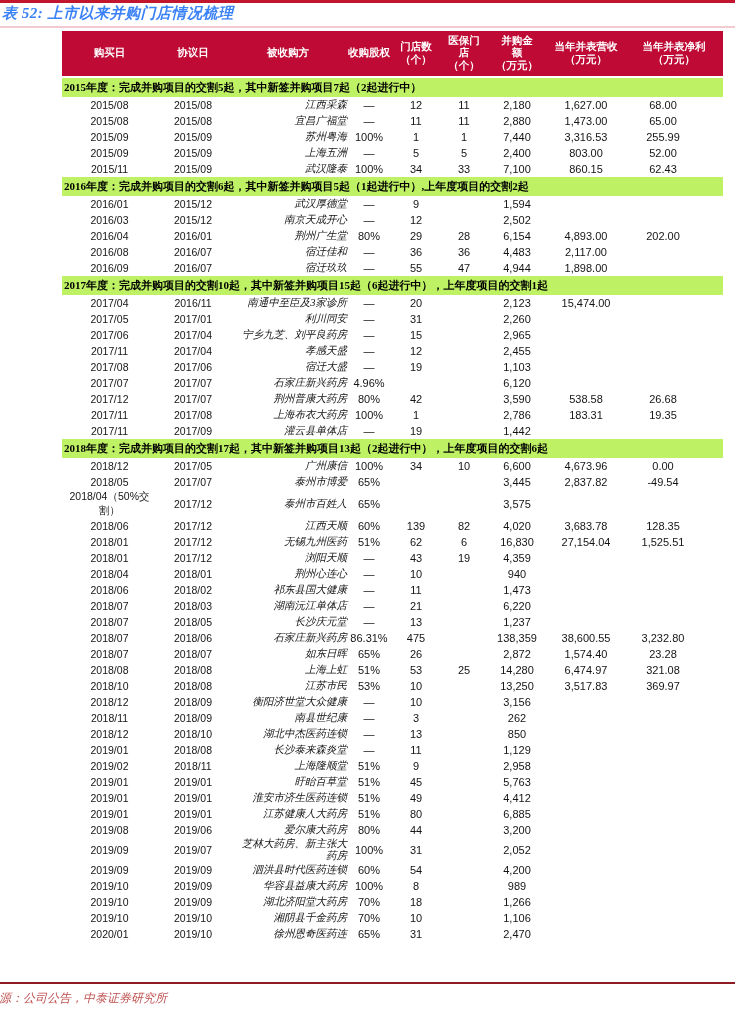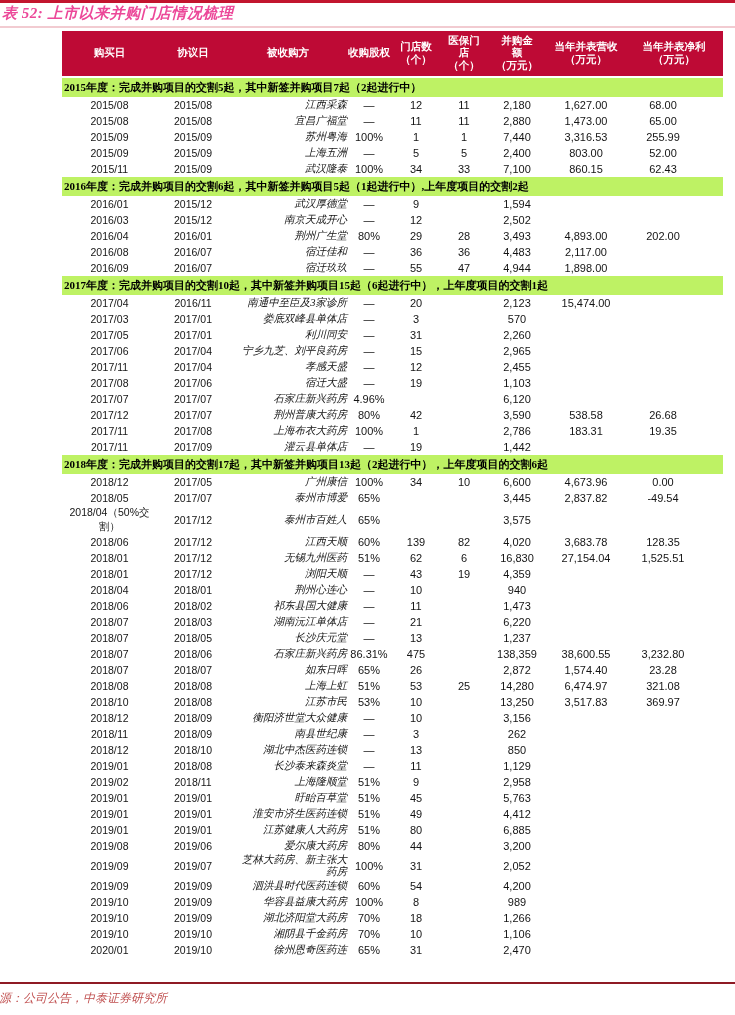--- a/index.html
+++ b/index.html
@@ -4,21 +4,21 @@
 <style>
   html,body{margin:0;padding:0;}
   body{
     width:735px;height:1015px;position:relative;overflow:hidden;
     background:#ffffff;font-family:"Liberation Sans",sans-serif;
   }
   .top-rule{position:absolute;top:0;left:0;width:735px;height:3px;background:#C2152E;}
   .page-title{
     position:absolute;top:4px;left:2px;
     font:bold italic 15px "Liberation Serif",serif;
-    color:#ec4899;letter-spacing:0.5px;white-space:nowrap;
+    color:#3b82f6;letter-spacing:0.5px;white-space:nowrap;
   }
   .title-underline{position:absolute;top:26px;left:0;width:735px;height:2px;background:#F2CBD1;}
   .table-wrap{position:absolute;top:31px;left:0;width:735px;}
   table{border-collapse:collapse;table-layout:fixed;width:661px;margin-left:62px;}
   thead th{
     background:#BE0A35;color:#ffffff;
     font:bold 10.5px "Liberation Serif",serif;
     line-height:12.5px;white-space:pre-line;vertical-align:middle;
     height:45px;padding:0;border-bottom:2px solid #ffffff;
   }
@@ -165,21 +165,21 @@
           <td class="c7"></td>
           <td class="c8"></td>
         </tr>
         <tr>
           <td class="c0">2016/04</td>
           <td class="c1">2016/01</td>
           <td class="c2">荆州广生堂</td>
           <td class="c3">80%</td>
           <td class="c4">29</td>
           <td class="c5">28</td>
-          <td class="c6">3,493</td>
+          <td class="c6">6,154</td>
           <td class="c7">4,893.00</td>
           <td class="c8">202.00</td>
         </tr>
         <tr>
           <td class="c0">2016/08</td>
           <td class="c1">2016/07</td>
           <td class="c2">宿迁佳和</td>
           <td class="c3">—</td>
           <td class="c4">36</td>
           <td class="c5">36</td>
@@ -203,31 +203,20 @@
         </tr>
         <tr>
           <td class="c0">2017/04</td>
           <td class="c1">2016/11</td>
           <td class="c2">南通中至臣及3家诊所</td>
           <td class="c3">—</td>
           <td class="c4">20</td>
           <td class="c5"></td>
           <td class="c6">2,123</td>
           <td class="c7">15,474.00</td>
-          <td class="c8"></td>
-        </tr>
-        <tr>
-          <td class="c0">2017/03</td>
-          <td class="c1">2017/01</td>
-          <td class="c2">娄底双峰县单体店</td>
-          <td class="c3">—</td>
-          <td class="c4">3</td>
-          <td class="c5"></td>
-          <td class="c6">570</td>
-          <td class="c7"></td>
           <td class="c8"></td>
         </tr>
         <tr>
           <td class="c0">2017/05</td>
           <td class="c1">2017/01</td>
           <td class="c2">利川同安</td>
           <td class="c3">—</td>
           <td class="c4">31</td>
           <td class="c5"></td>
           <td class="c6">2,260</td>

